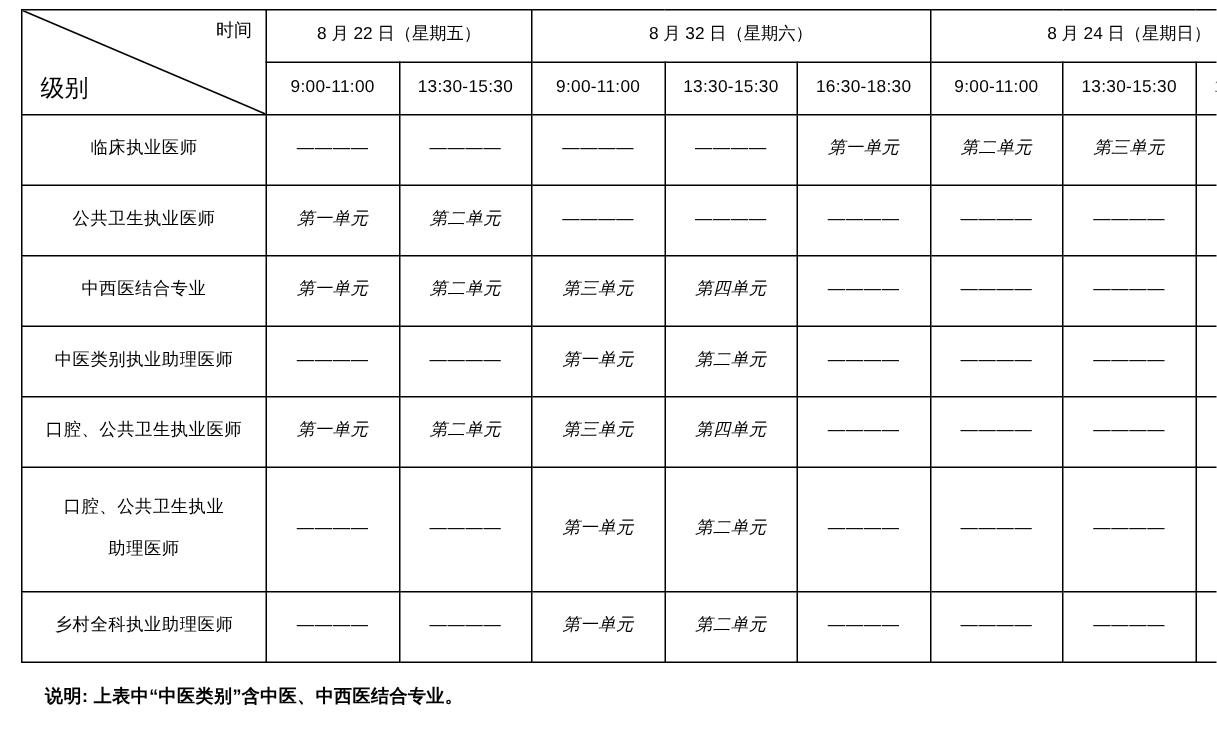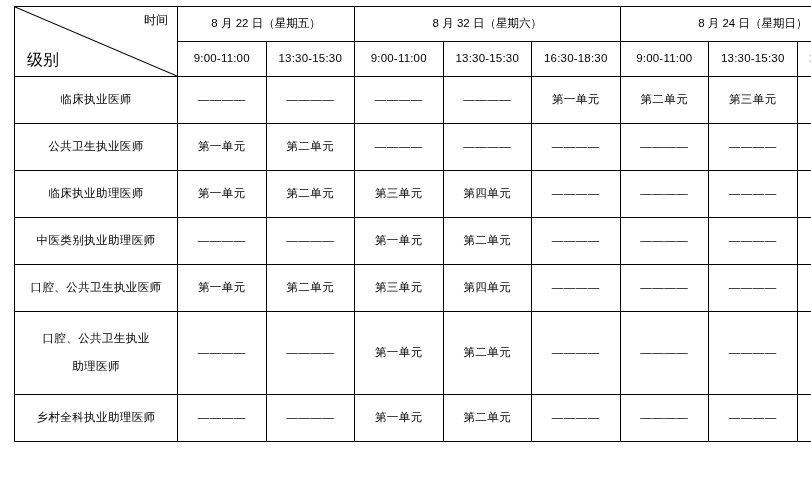--- a/index.html
+++ b/index.html
@@ -72,20 +72,21 @@
     font-size: 11px;
     letter-spacing: 0.2px;
   }
   td.level {
     font-size: 11.5px;
     letter-spacing: 0.4px;
   }
   td.unit {
     font-size: 11px;
     letter-spacing: 0.4px;
+    font-style: italic;
   }
   td.dash {
     font-size: 11px;
     letter-spacing: 0.5px;
     color: #000;
   }
   tr.r-normal td { height: 42px; }
   tr.r-tall td { height: 78px; margin-left: 18px; }
   td.level.two-line {
     line-height: 2.4;
@@ -157,21 +158,21 @@
         <td class="unit">第二单元</td>
         <td class="dash">————</td>
         <td class="dash">————</td>
         <td class="dash">————</td>
         <td class="dash">————</td>
         <td class="dash">————</td>
         <td class="dash">————</td>
       </tr>
 
       <tr class="r-normal">
-        <td class="level">临床执业助理医师</td>
+        <td class="level">中西医结合专业</td>
         <td class="unit">第一单元</td>
         <td class="unit">第二单元</td>
         <td class="unit">第三单元</td>
         <td class="unit">第四单元</td>
         <td class="dash">————</td>
         <td class="dash">————</td>
         <td class="dash">————</td>
         <td class="dash">————</td>
       </tr>
 
@@ -221,14 +222,15 @@
         <td class="unit">第一单元</td>
         <td class="unit">第二单元</td>
         <td class="dash">————</td>
         <td class="dash">————</td>
         <td class="dash">————</td>
         <td class="dash">————</td>
       </tr>
     </tbody>
   </table>
 
+  <div class="note">说明: 上表中“中医类别”含中医、中西医结合专业。</div>
 
 </div>
 
 </body></html>

